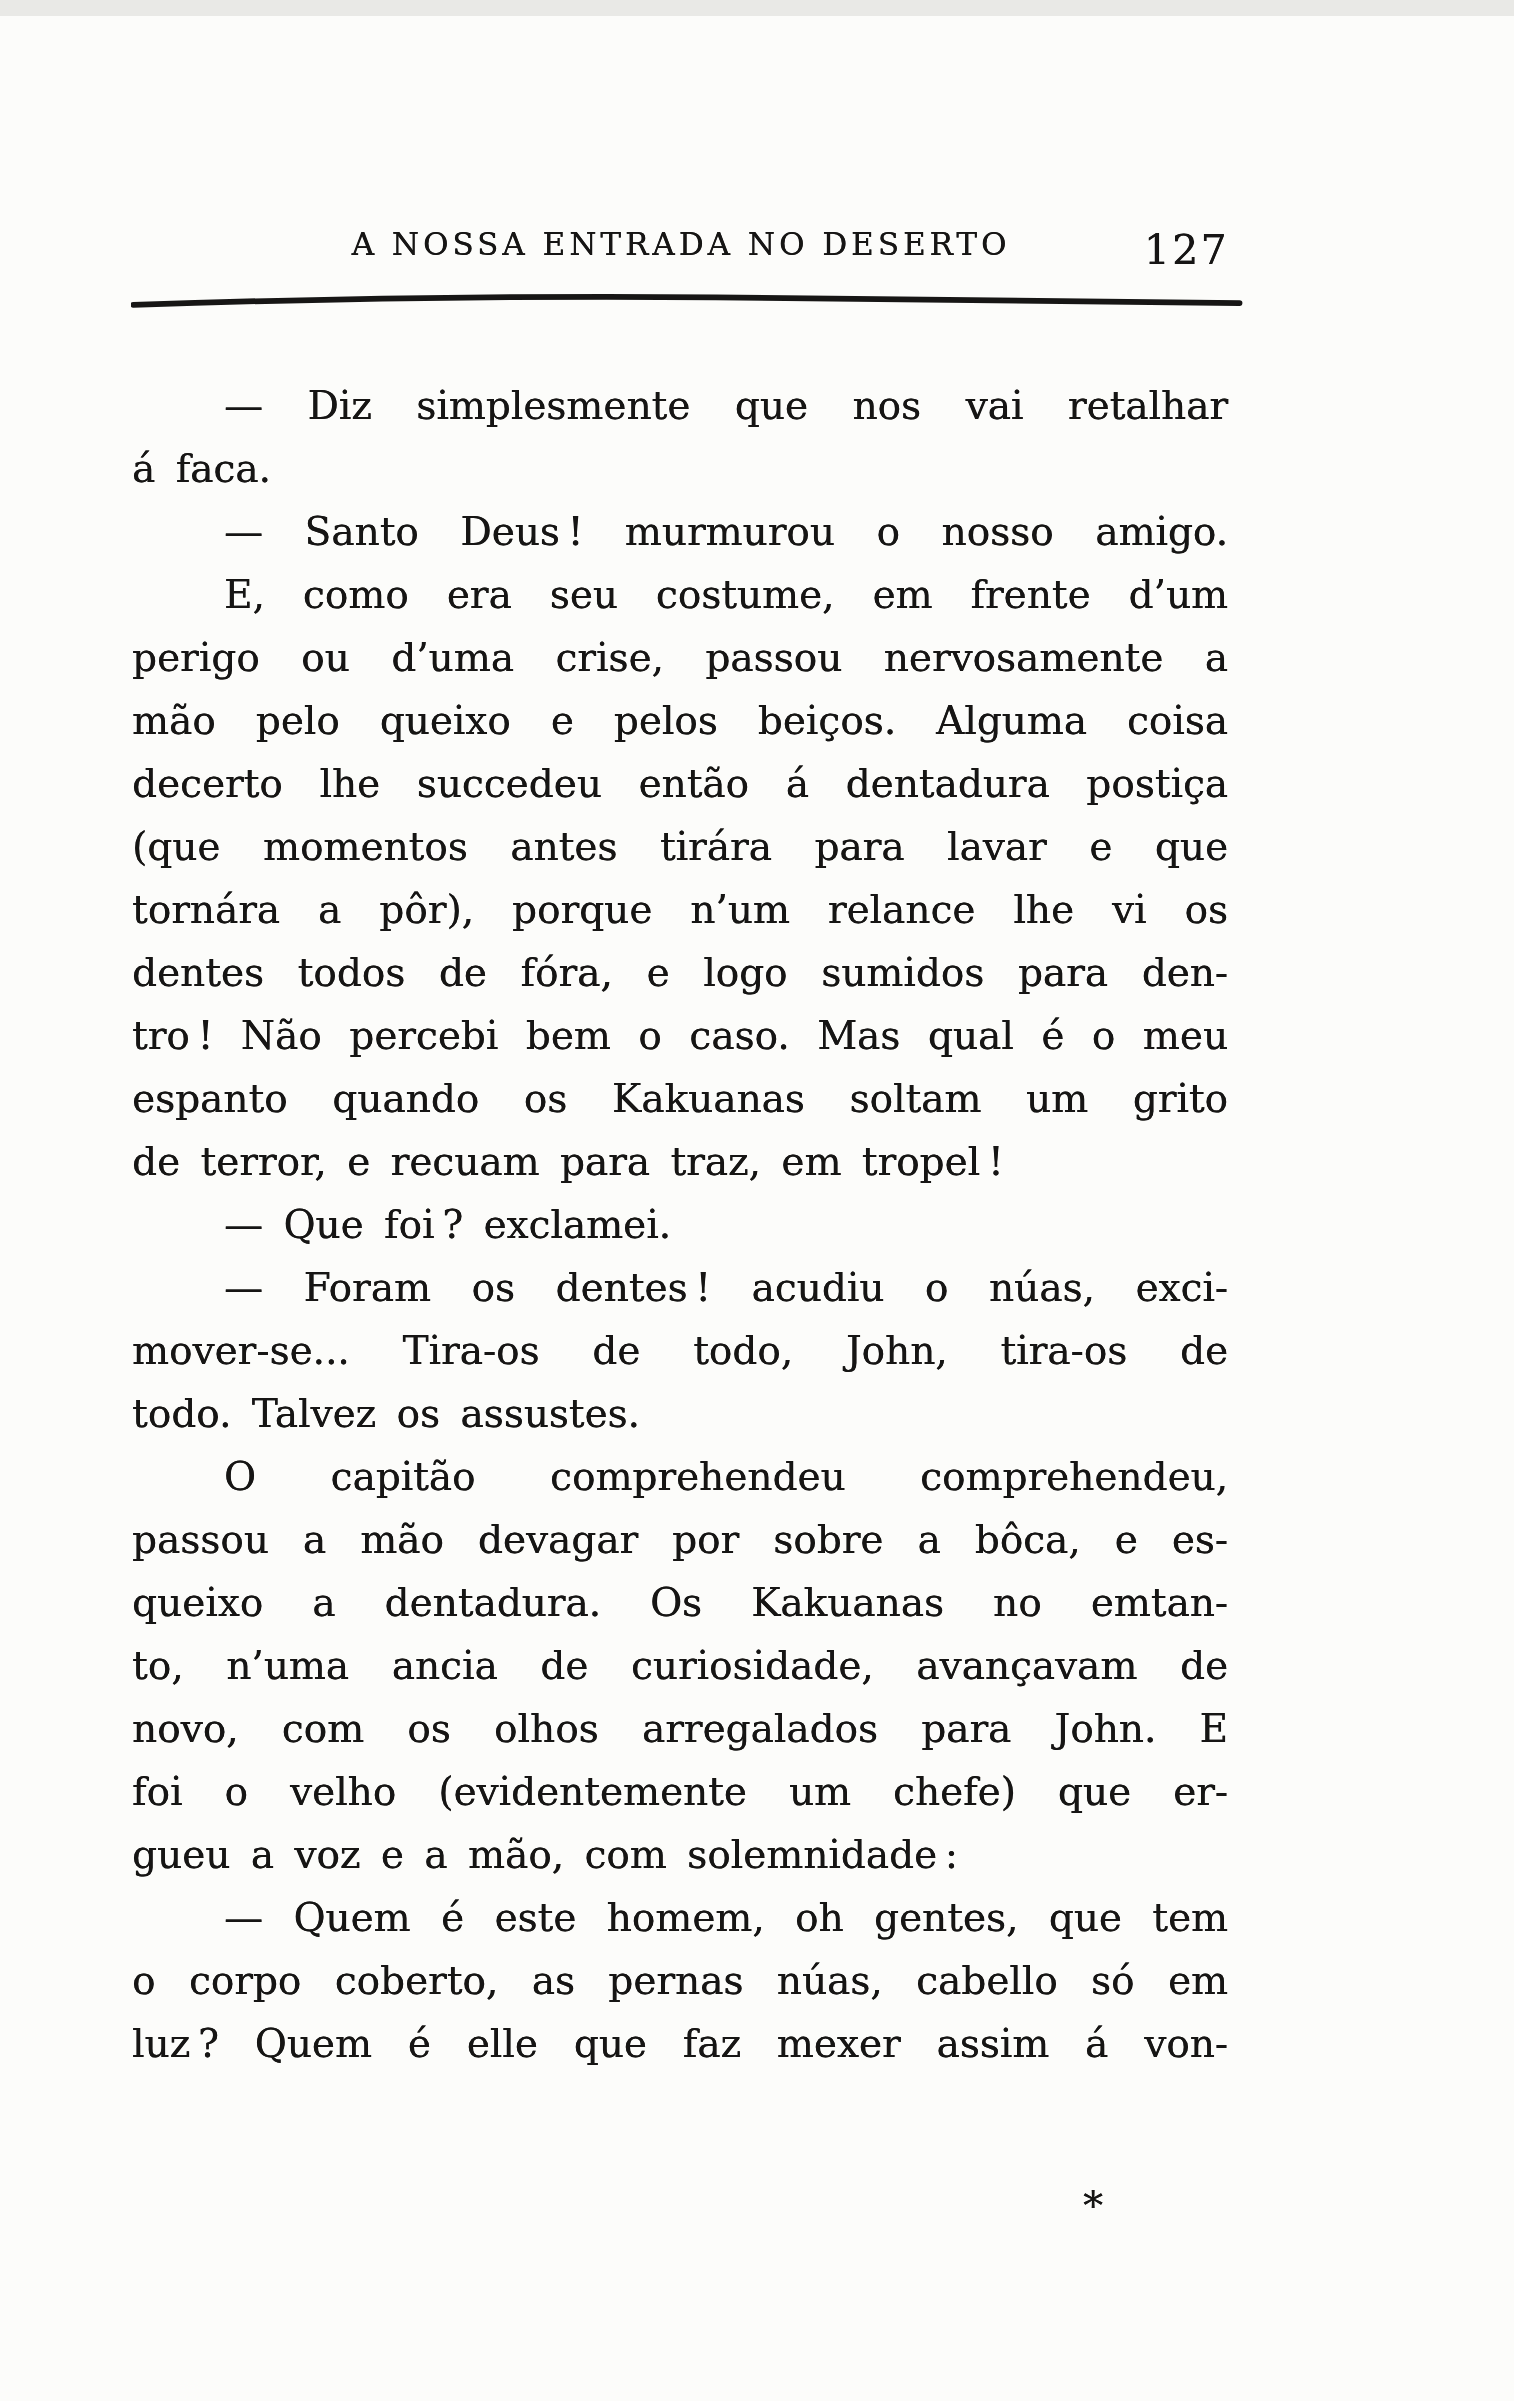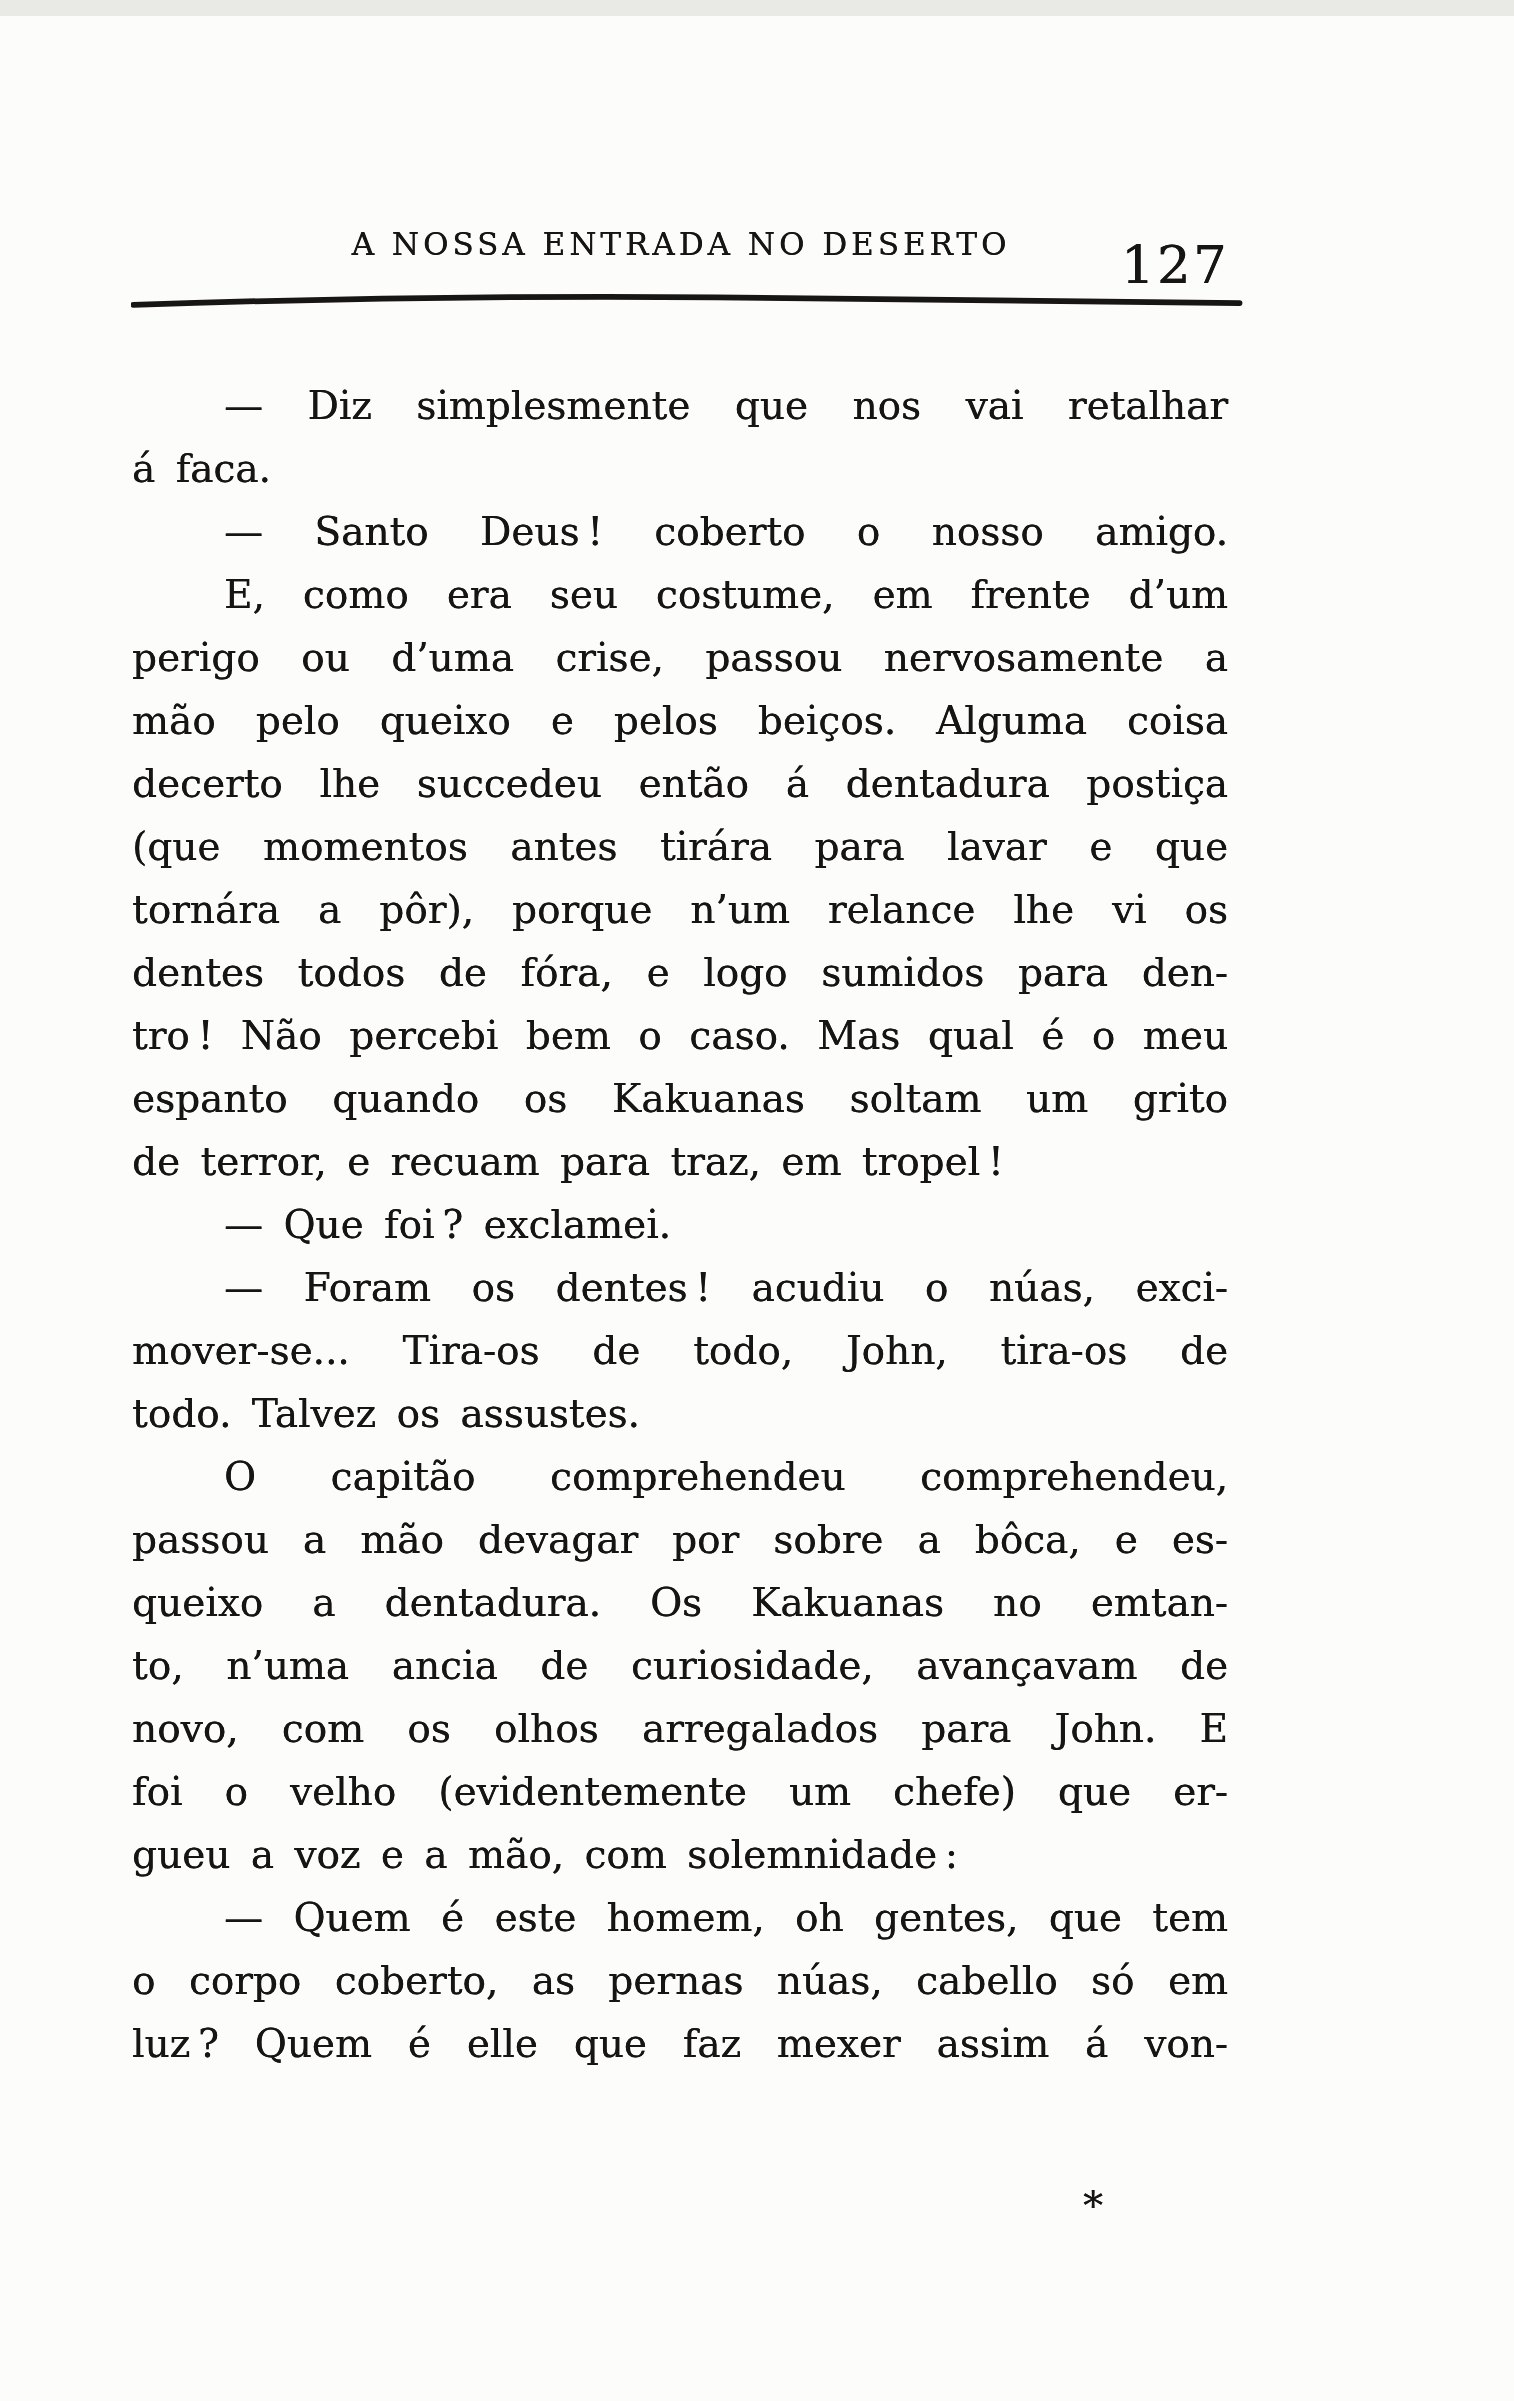--- a/index.html
+++ b/index.html
@@ -29,22 +29,22 @@
     text-align: center;
     font-size: 31px;
     letter-spacing: 4px;
     white-space: nowrap;
     padding-top: 8px;
     text-shadow: 0.3px 0 0 currentColor;
   }
   .page-num {
     position: absolute;
     right: 1.1px;
-    top: 16px;
-    font-size: 53px;
+    top: 8px;
+    font-size: 41px;
     letter-spacing: 2.3px;
     text-shadow: 0.3px 0 0 currentColor;
   }
   .rule {
     position: absolute;
     left: 131px;
     top: 275px;
   }
   .body-text {
     position: absolute;
@@ -86,21 +86,21 @@
     <span class="page-num">127</span>
   </header>
 
   <svg class="rule" width="1112" height="19.5" viewBox="0 0 1940 34">
     <path d="M4 24 Q 520 7 1020 11 T 1934 21" fill="none" stroke="#171615" stroke-width="10" stroke-linecap="round"></path>
   </svg>
 
   <main class="body-text">
     <div class="line j indent">— Diz simplesmente que nos vai retalhar</div>
     <div class="line short">á faca.</div>
-    <div class="line j indent">— Santo Deus ! coberto o nosso amigo.</div>
+    <div class="line j indent">— Santo Deus ! murmurou o nosso amigo.</div>
     <div class="line j indent">E, como era seu costume, em frente d’um</div>
     <div class="line j">perigo ou d’uma crise, passou nervosamente a</div>
     <div class="line j">mão pelo queixo e pelos beiços. Alguma coisa</div>
     <div class="line j">decerto lhe succedeu então á dentadura postiça</div>
     <div class="line j">(que momentos antes tirára para lavar e que</div>
     <div class="line j">tornára a pôr), porque n’um relance lhe vi os</div>
     <div class="line j">dentes todos de fóra, e logo sumidos para den-</div>
     <div class="line j">tro ! Não percebi bem o caso. Mas qual é o meu</div>
     <div class="line j">espanto quando os Kakuanas soltam um grito</div>
     <div class="line short">de terror, e recuam para traz, em tropel !</div>

